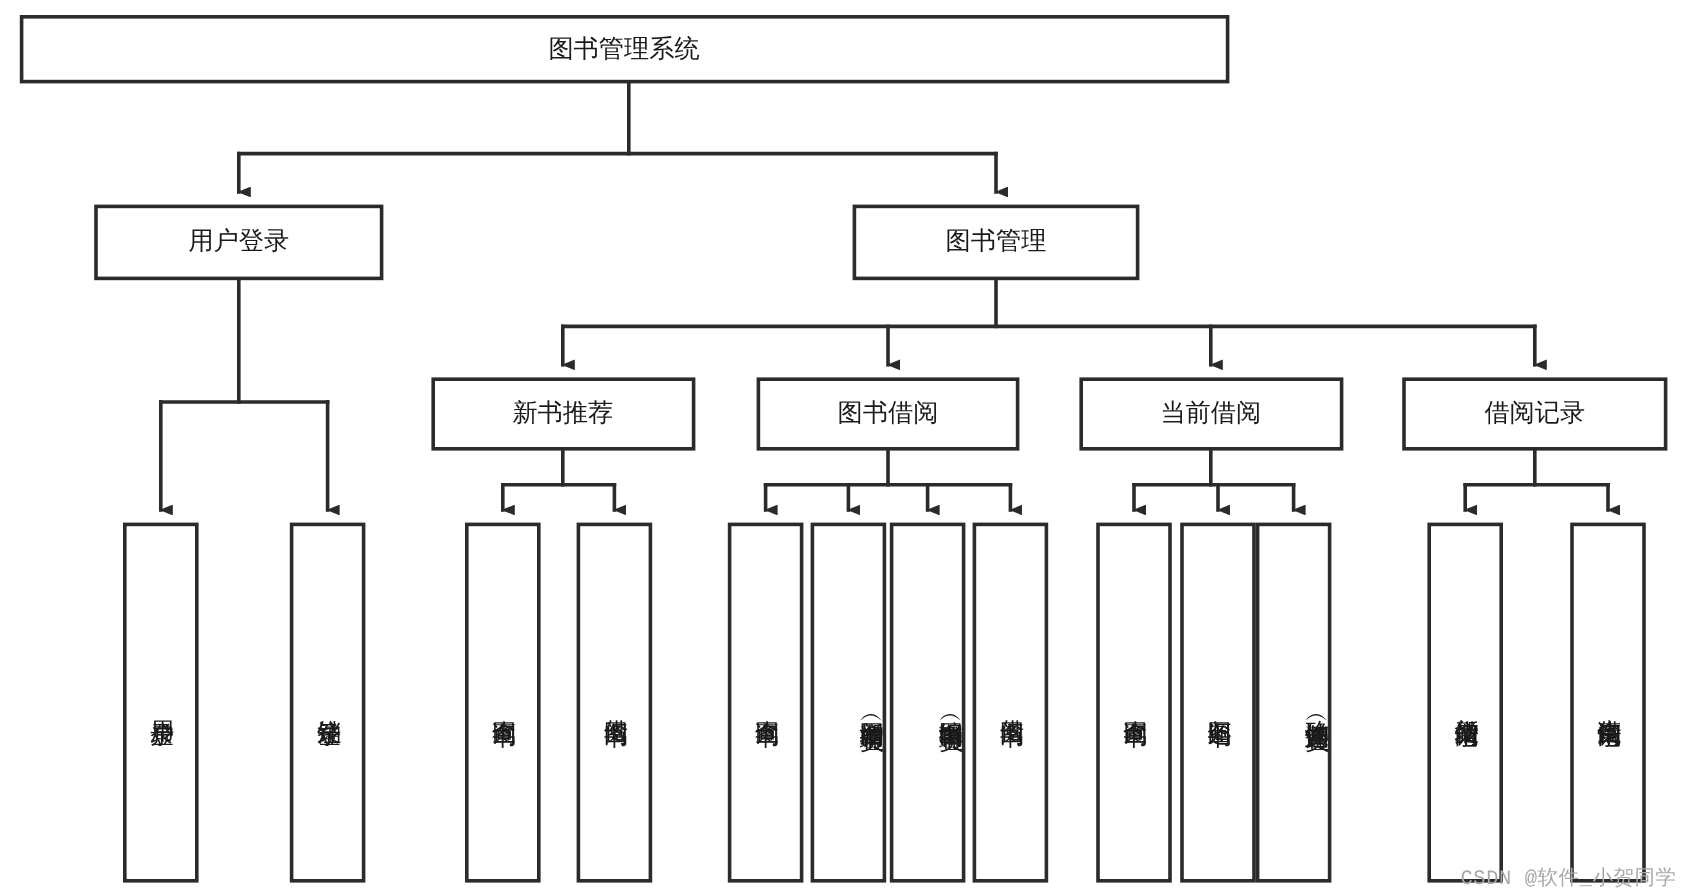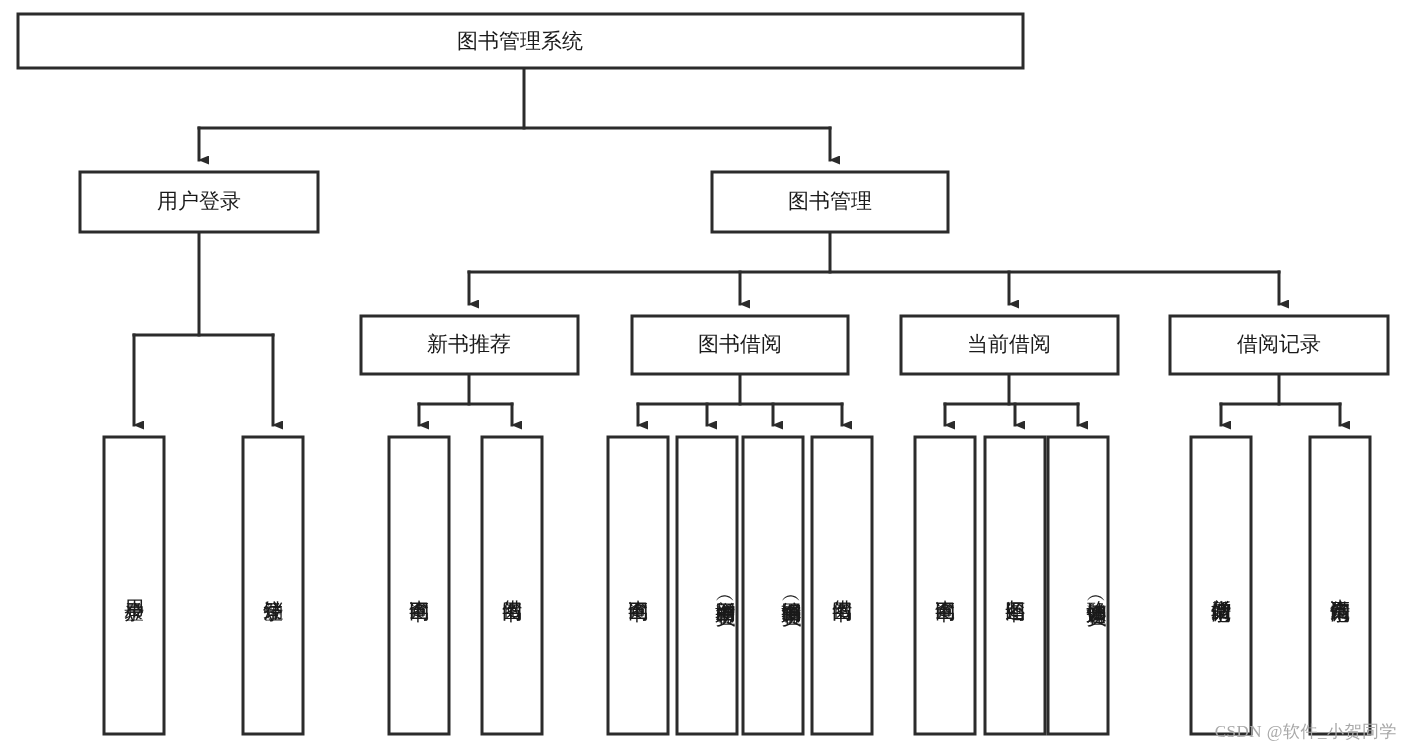--- a/index.html
+++ b/index.html
@@ -57,21 +57,21 @@
     line-height: 1.18;
     color: #1a1a1a;
     letter-spacing: 1px;
     white-space: nowrap;
     pointer-events: none;
   }
   .watermark {
     position: absolute;
     right: 8px;
     bottom: 4px;
-    font-family: Liberation Serif, serif;
+    font-family: Liberation Mono, monospace;
     font-size: 17px;
     color: #a8a8a8;
     letter-spacing: 0.5px;
     white-space: nowrap;
   }
 </style>
 </head>
 <body>
 
 <div id="diagram-root">

